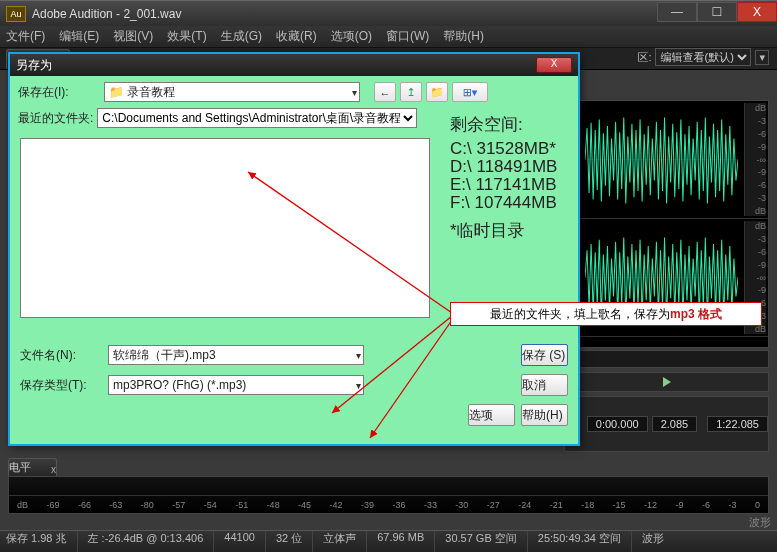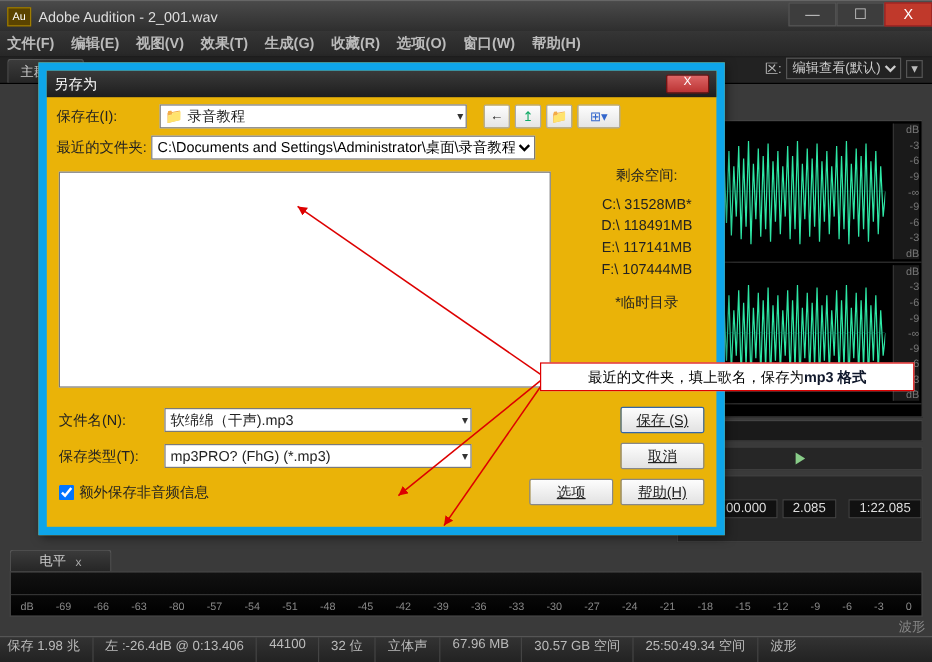--- a/index.html
+++ b/index.html
@@ -6,69 +6,69 @@
 body { width: 777px; height: 552px; background: #3a3a3a; overflow: hidden; position: relative; }
 .titlebar { height: 26px; background: linear-gradient(#4a4a4a,#2e2e2e); display: flex; align-items: center; color: #ddd; font-size: 12px; border-top:1px solid #666;}
 .titlebar .app-icon { width: 20px; height: 16px; background:#5a4300; border:1px solid #a07e00; margin:0 6px; font-size:9px; text-align:center; line-height:14px; color:#fff;}
 .titlebar .title { flex:1; }
 .winbtns { display:flex; }
 .winbtn { width:40px; height:20px; margin-top:-3px; text-align:center; line-height:18px; font-size:12px; border:1px solid #555;}
 .winbtn.min { background:#3d3d3d; color:#ccc;}
 .winbtn.max { background:#3d3d3d; color:#ccc;}
 .winbtn.close { background:#c0392b; color:#fff; border-color:#922;}
 .menubar { height:22px; background:linear-gradient(#353535,#272727); display:flex; align-items:center; padding:0 6px; font-size:12px; color:#bbb; border-bottom:1px solid #111;}
-.menubar span { margin-right:14px;font-weight:bold; }
+.menubar span { margin-right:14px; }
 .tabbar { height:22px; background:#222; border-bottom:1px solid #000; display:flex; align-items:center; font-size:11px; color:#ccc;}
 .tabbar .tab { background:linear-gradient(#3b3b3b,#262626); border:1px solid #555; border-bottom:none; padding:2px 10px; margin-left:6px; border-radius:3px 3px 0 0; display:flex; align-items:center; gap:4px;}
 .tabx { font-size:10px; color:#aaa;}
 .right-top { position:absolute; top:48px; right:8px; display:flex; align-items:center; font-size:11px; color:#bbb; gap:4px;}
 .right-top select { background:#222; color:#ccc; border:1px solid #555; font-size:11px; height:18px;}
 .wave-panel { position:absolute; top:100px; right:8px; width:205px; height:248px; background:#000; border:1px solid #444; }
 .wave-track { height:118px; position:relative; border-bottom:1px solid #333;}
 .wave-ruler { position:absolute; right:2px; top:2px; bottom:2px; width:22px; display:flex; flex-direction:column; justify-content:space-between; color:#777; font-size:9px; text-align:right; background:#1a1a1a; border-left:1px solid #333;}
 .wave-art { position:absolute; left:20px; right:30px; top:6px; bottom:6px; overflow:hidden;}
 .wave-art svg { width:100%; height:100%; }
 .time-ruler { position:absolute; top:350px; right:8px; width:205px; height:18px; background:#1a1a1a; border:1px solid #444;}
 .mini-panel { position:absolute; right:8px; width:205px; background:#262626; border:1px solid #444;}
 .mini-panel.p1 { top:372px; height:20px; display:flex; align-items:center; justify-content:center; }
 .play-icon { width:0; height:0; border-left:8px solid #8c8; border-top:5px solid transparent; border-bottom:5px solid transparent;}
 .mini-panel.p2 { top:396px; height:56px; display:flex; flex-direction:row; align-items:center; justify-content:center; gap:4px; font-size:11px; color:#bbb;}
 .numrow { display:flex; gap:10px;}
 .numbox { background:#111; border:1px solid #444; padding:1px 8px; color:#ddd; font-size:11px;}
-.level-tab { position:absolute; left:8px; top:458px; background:linear-gradient(#3b3b3b,#262626); border:1px solid #555; border-bottom:none; padding:1px 24px; font-size:11px; color:#ccc; border-radius:3px 3px 0 0; display:flex; align-items:flex-end; gap:8px;}
+.level-tab { position:absolute; left:8px; top:458px; background:linear-gradient(#3b3b3b,#262626); border:1px solid #555; border-bottom:none; padding:1px 0; font-size:11px; color:#ccc; border-radius:3px 3px 0 0; display:flex; align-items:flex-end; gap:20px;}
 .level-meter { position:absolute; left:8px; right:8px; top:476px; height:38px; background:linear-gradient(#111,#000); border:1px solid #444;}
 .level-scale { position:absolute; left:8px; right:8px; bottom:1px; height:12px; display:flex; justify-content:space-between; color:#888; font-size:9px;}
 .level-axis { position:absolute; left:0; right:0; top:50%; height:1px; background:#333;}
 .statusbar { position:absolute; left:0; right:0; bottom:0; height:22px; background:linear-gradient(#333,#222); border-top:1px solid #555; display:flex; font-size:11px; color:#bbb; padding:0 6px; gap:10px;}
 .statusbar .seg { border-right:1px solid #444; padding-right:10px; white-space:nowrap;}
 .corner { position:absolute; right:6px; bottom:22px; font-size:11px; color:#888;}
 
-.dialog { position:absolute; left:8px; top:52px; width:572px; height:394px; background:#eab308; border:7px solid #0ea5e9; box-shadow:2px 2px 8px rgba(0,0,0,.5);margin-left:24px;}
+.dialog { position:absolute; left:8px; top:52px; width:572px; height:394px; background:#86efac; border:2px solid #0ea5e9; box-shadow:2px 2px 8px rgba(0,0,0,.5);}
 .dlg-title { height:22px; background:linear-gradient(#3a3a3a,#1e1e1e); color:#fff; font-size:12px; display:flex; align-items:center; padding:0 6px; justify-content:space-between;}
 .dlg-close { width:36px; height:16px; background:linear-gradient(#d66,#b33); border:1px solid #711; border-radius:2px; text-align:center; line-height:12px; color:#fff; font-size:10px;}
 .dlg-body { padding:6px 8px; font-size:12px; color:#222; position:relative; height:calc(100% - 22px);}
 .row { display:flex; align-items:center; margin-bottom:6px; gap:4px;}
 .lbl { width:82px; text-align:left;}
 select.wide, .combo { height:20px; font-size:12px; border:1px solid #7a7a7a; background:#fff;}
 .path-sel { width:320px; }
 .folder-sel { width:202px; }
 .icobtn { width:22px; height:20px; border:1px solid #aaa; background:linear-gradient(#fdfdfd,#e5e5e5); border-radius:2px; display:flex; align-items:center; justify-content:center; font-size:11px;}
 .view-sel { width:36px; display:flex; align-items:center; justify-content:center;}
 .filebox { position:absolute; left:10px; top:62px; width:410px; height:180px; background:#fff; border:1px solid #7a7a7a;}
-.rightcol { position:absolute; left:440px; top:56px; width:120px; font-size:12px; line-height:18px;text-align:center;}
+.rightcol { position:absolute; left:440px; top:40px; width:120px; font-size:17px; line-height:18px;}
 .bottomarea { position:absolute; left:10px; bottom:10px; right:10px;}
 .brow { display:flex; align-items:center; margin-bottom:8px; gap:6px;}
 .combo2 { width:256px; height:20px; border:1px solid #7a7a7a; background:#fff; display:flex; align-items:center; justify-content:space-between; padding:0 2px 0 4px;}
 .combo2::after { content:"▾"; font-size:10px; color:#333;}
-.btn { width:70px; height:22px; border:1px solid #888; background:linear-gradient(#fdfdfd,#e2e2e2); font-size:12px; border-radius:2px; text-align:center; line-height:20px;text-decoration:underline;}
+.btn { width:47px; height:22px; border:1px solid #888; background:linear-gradient(#fdfdfd,#e2e2e2); font-size:12px; border-radius:2px; text-align:left; line-height:20px;}
 .chk { display:flex; align-items:center; gap:4px; font-size:12px;}
 .chk input { width:13px; height:13px;}
 
 .annot-box { position:absolute; left:450px; top:302px; width:312px; height:24px; border:1.5px solid #d00; background:#fff; font-size:12px; color:#000; display:flex; align-items:center; justify-content:center; z-index:50;}
-.annot-box b { color:#0f172a; font-weight:bold;}
+.annot-box b { color:#b91c1c; font-weight:bold;}
 svg.arrows { position:absolute; left:0; top:0; width:777px; height:552px; pointer-events:none; z-index:40;}
 </style>
 </head>
 <body>
 
 <div class="titlebar">
   <div class="app-icon">Au</div>
   <div class="title">Adobe Audition - 2_001.wav</div>
   <div class="winbtns">
     <div class="winbtn min">—</div>
@@ -263,24 +263,20 @@
       </div>
       <div class="brow">
         <span class="lbl">保存类型(T):</span>
         <div class="combo2">
             <span>mp3PRO? (FhG) (*.mp3)</span>
           </div>
         <div style="flex:1"></div>
         <div class="btn">取消</div>
       </div>
       <div class="brow">
-        <label class="chk">
-          <input type="checkbox" checked="" style="">
-          <span>额外保存非音频信息</span>
-        </label>
         <div style="flex:1"></div>
         <div class="btn">选项</div>
         <div class="btn">帮助(H)</div>
       </div>
     </div>
   </div>
 </div>
 
 <div class="annot-box">
   <span>最近的文件夹，填上歌名，保存为 </span>

